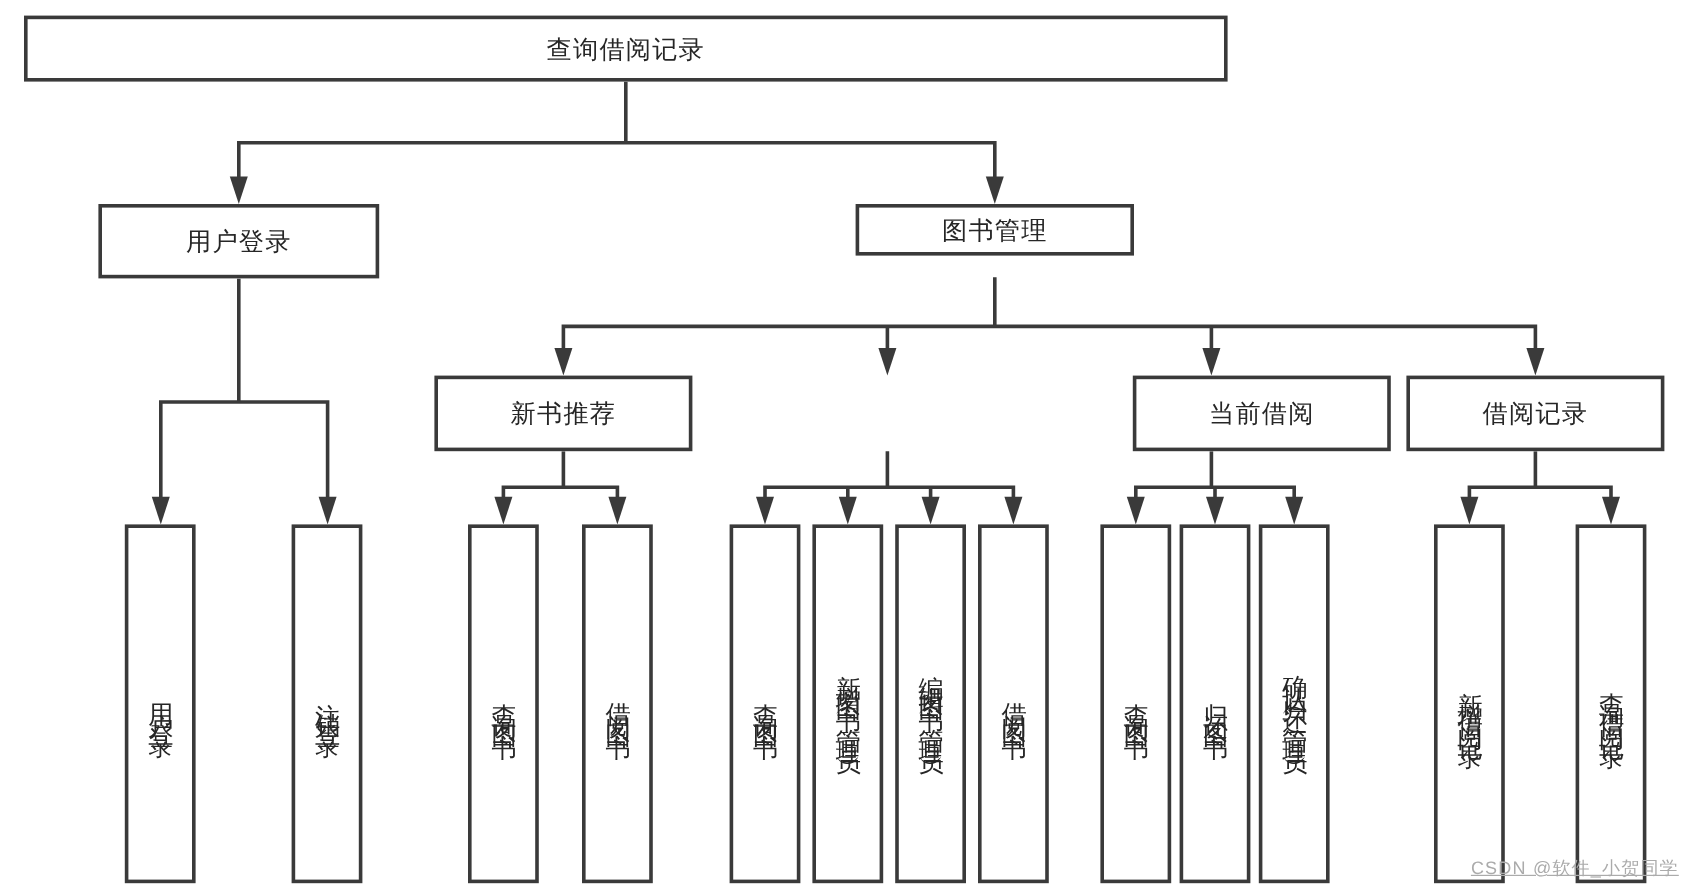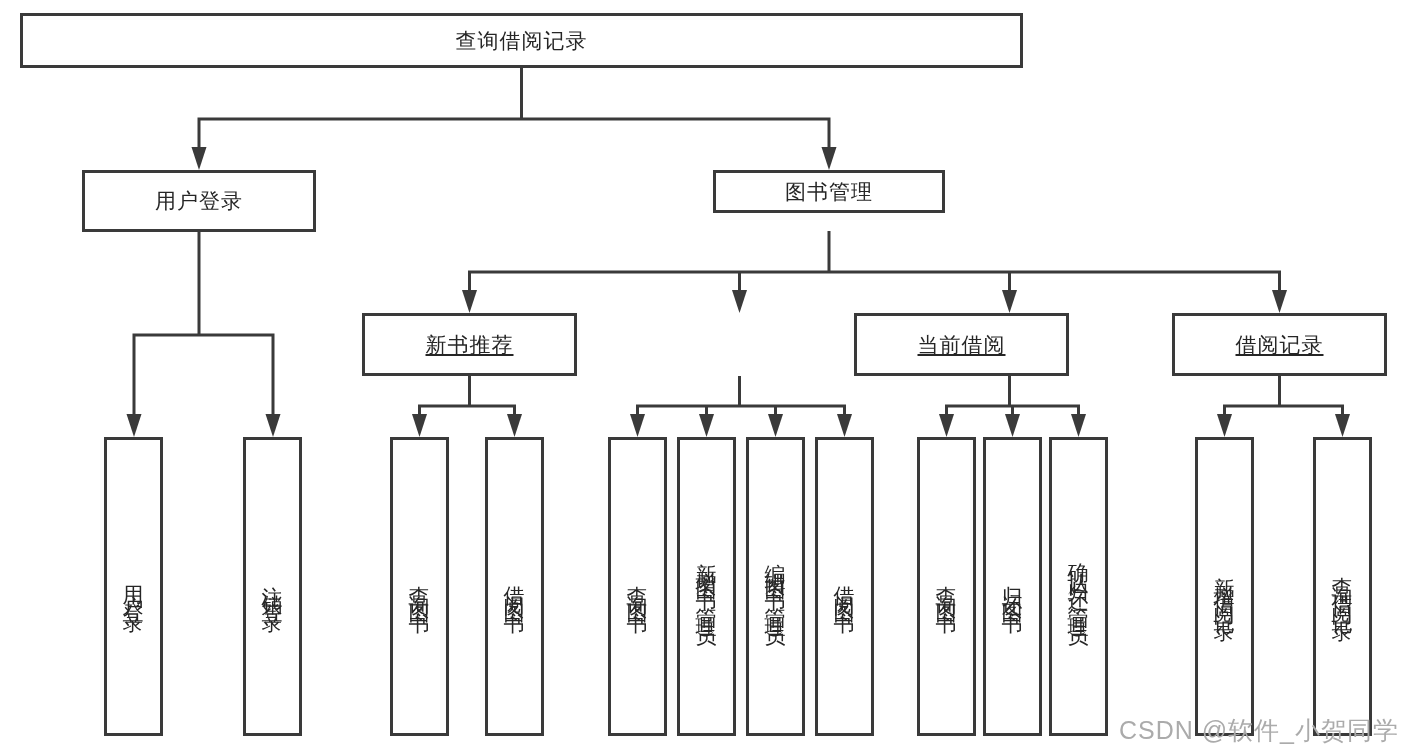--- a/index.html
+++ b/index.html
@@ -25,42 +25,43 @@
     border:3px solid var(--line);
     background:#ffffff;
     display:flex;align-items:center;justify-content:center;
     font-size:21px;
     letter-spacing:1px;
     white-space:nowrap;
   }
   .root{left:20px;top:13px;width:1003px;height:55px;}
   .lvl2a{left:82px;top:170px;width:234px;height:62px;}
   .lvl2b{left:713px;top:170px;width:232px;height:43px;}
-  .lvl3{top:313px;width:215px;height:63px;text-decoration:underline;}
-  .l3a{left:362px;} .l3b{left:632px;} .l3c{left:854px;} .l3d{left:1172px;}
+  .lvl3{top:313px;width:215px;height:63px;}
+  .l3a{left:362px;} .l3b{left:632px;} .l3c{left:944px;} .l3d{left:1172px;}
   .vbox{
     position:absolute;
     top:437px;width:59px;height:299px;
     box-sizing:border-box;
     border:3px solid var(--line);
     background:#ffffff;
     display:flex;align-items:center;justify-content:center;
     writing-mode:vertical-rl;
     font-size:21px;
     letter-spacing:9px;
     line-height:1;
   }
   .watermark{
     position:absolute;
     right:6px;top:714px;
-    font-size:25px;
+    font-size:15px;
     color:var(--wm);
     letter-spacing:1px;
     z-index:5;
     white-space:nowrap;
+    text-decoration:underline;
   }
 </style>
 </head>
 <body>
 
 <div class="canvas">
 
   <svg class="connector-layer" viewBox="0 0 1405 747" xmlns="http://www.w3.org/2000/svg">
 
     <g>

